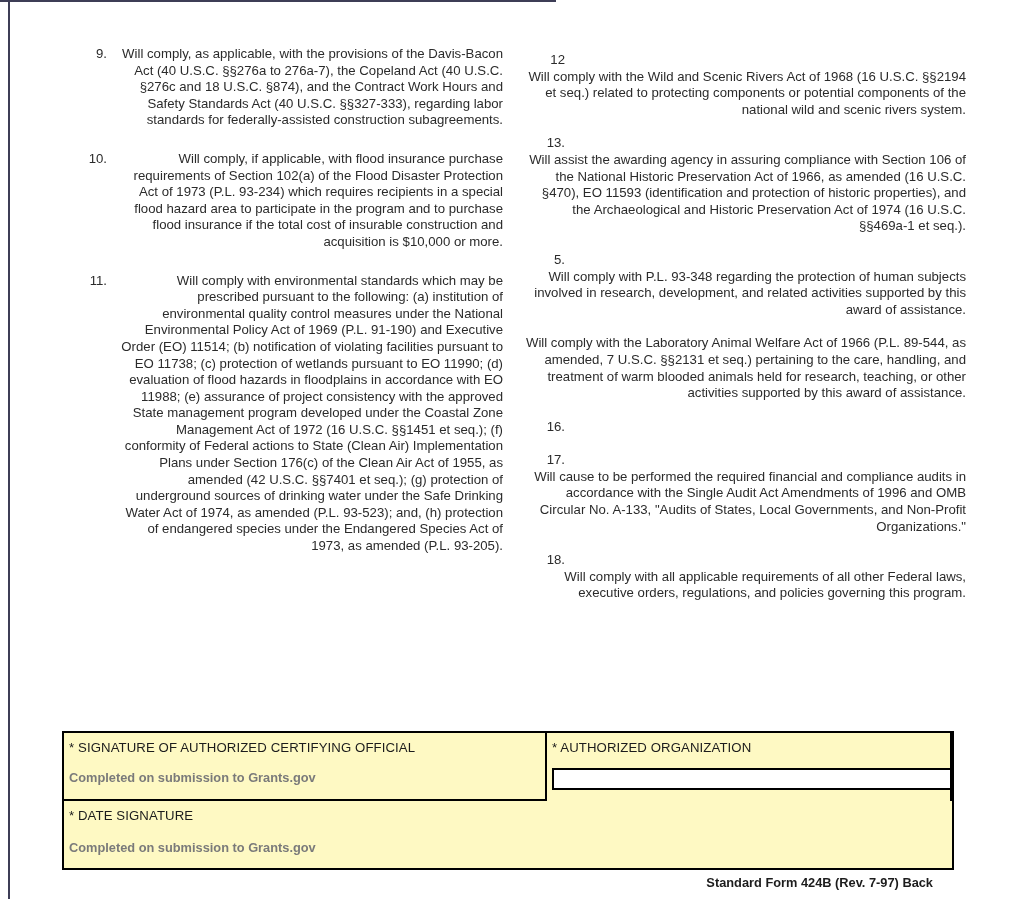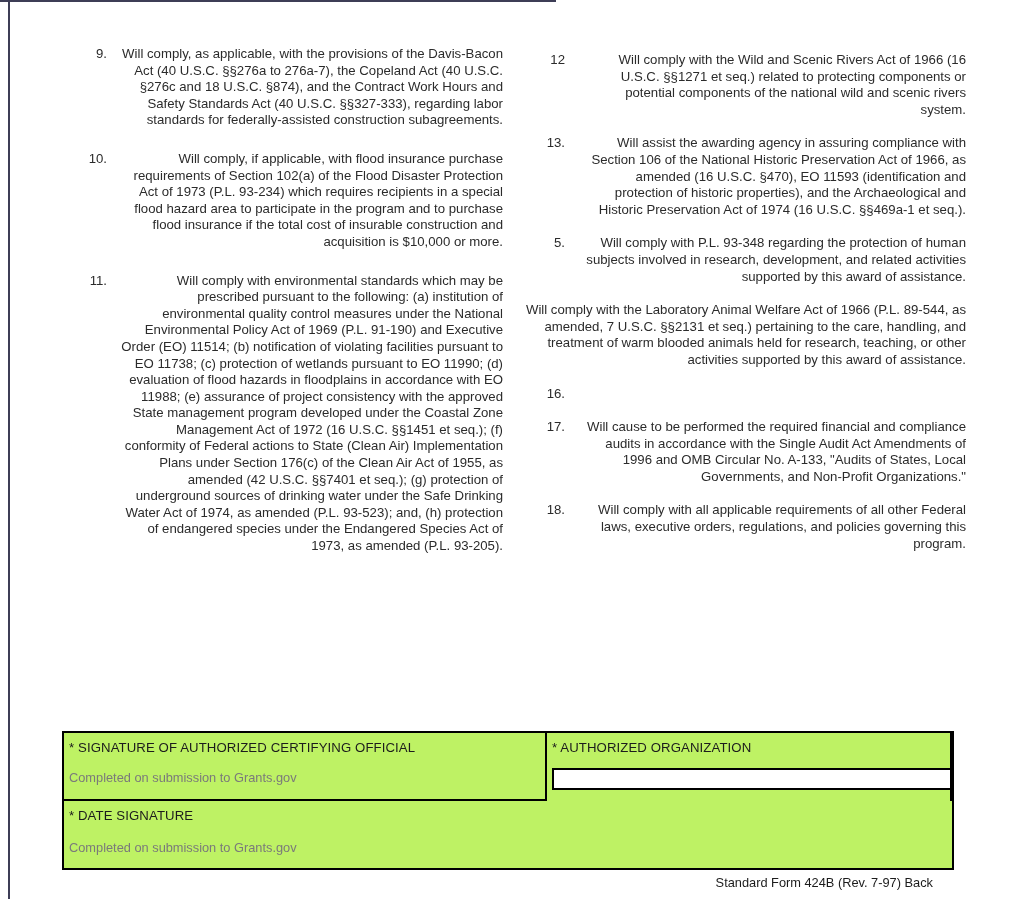--- a/index.html
+++ b/index.html
@@ -26,79 +26,80 @@
   }
   .col { width: 441px; }
   .col-left { margin-right: 22px; }
   .col-right { padding-top: 6px; }
   .item {
     display: flex;
     font-size: 13.2px;
     line-height: 16.6px;
     margin-bottom: 22px;
   }
-  .col-right .item { margin-bottom: 17px; }
+  .col-right .item { margin-bottom: 17px; flex-direction: column; }
   .item .num {
     flex: none;
     width: 45px;
     padding-right: 13px;
     text-align: right;
   }
   .col-right .item .num { width: 40px; padding-right: 17px; }
   .item .txt { flex: 1; text-align: right; }
 
   .sig-table {
     position: absolute; left: 62px; top: 731px;
     width: 892px; height: 139px;
     box-sizing: border-box;
     border: 2px solid #000;
     display: grid;
     grid-template-columns: 483px 1fr;
     grid-template-rows: 1fr 1fr;
-    background: #bef264;
+    background: #fef9c3;
   }
   .cell {
     box-sizing: border-box;
     padding: 7px 8px 0 5px;
     overflow: hidden;
   }
   .cell.br { border-right: 2px solid #000; }
   .cell.bb { border-bottom: 2px solid #000; }
   .cell-label {
     font-size: 13.2px;
     letter-spacing: 0.1px;
     color: #1c1c1c;
     white-space: nowrap;
   }
   .cell-note {
     font-size: 12.8px;
     color: #7a7a7a;
     margin-top: 15px;
     white-space: nowrap;
+    font-weight: bold;
   }
   .row2 .cell-note { margin-top: 17px; }
   .field {
     display: block;
     box-sizing: border-box;
     border: 2px solid #000;
     border-radius: 0;
     background: #fff;
     height: 22px;
     padding: 0 3px;
     font-family: "Liberation Sans", sans-serif;
     font-size: 12.5px;
   }
   .field-title { margin: 14px 0 0 4px; width: 390px; }
   .field-org   { margin: 13px 0 0 0;   width: 471px; }
   .footer {
     position: absolute;
     top: 875px;
     right: 88px;
     font-size: 12.8px;
-    font-weight: normal;
+    font-weight: bold;
     color: #1c1c1c;
     white-space: nowrap;
   }
 </style>
 </head>
 <body>
 
 <div class="page">
   <div class="edge-top"></div>
   <div class="edge-left"></div>
@@ -115,21 +116,21 @@
       </div>
       <div class="item">
         <div class="num">11.</div>
         <div class="txt">Will comply with environmental standards which may be prescribed pursuant to the following: (a) institution of environmental quality control measures under the National Environmental Policy Act of 1969 (P.L. 91-190) and Executive Order (EO) 11514; (b) notification of violating facilities pursuant to EO 11738; (c) protection of wetlands pursuant to EO 11990; (d) evaluation of flood hazards in floodplains in accordance with EO 11988; (e) assurance of project consistency with the approved State management program developed under the Coastal Zone Management Act of 1972 (16 U.S.C. §§1451 et seq.); (f) conformity of Federal actions to State (Clean Air) Implementation Plans under Section 176(c) of the Clean Air Act of 1955, as amended (42 U.S.C. §§7401 et seq.); (g) protection of underground sources of drinking water under the Safe Drinking Water Act of 1974, as amended (P.L. 93-523); and, (h) protection of endangered species under the Endangered Species Act of 1973, as amended (P.L. 93-205).</div>
       </div>
     </div>
 
     <div class="col col-right">
       <div class="item">
         <div class="num">12</div>
-        <div class="txt">Will comply with the Wild and Scenic Rivers Act of 1966 (16 U.S.C. §§1271 et seq.) related to protecting components or potential components of the national wild and scenic rivers system.</div>
+        <div class="txt">Will comply with the Wild and Scenic Rivers Act of 1968 (16 U.S.C. §§2194 et seq.) related to protecting components or potential components of the national wild and scenic rivers system.</div>
       </div>
       <div class="item">
         <div class="num">13.</div>
         <div class="txt">Will assist the awarding agency in assuring compliance with Section 106 of the National Historic Preservation Act of 1966, as amended (16 U.S.C. §470), EO 11593 (identification and protection of historic properties), and the Archaeological and Historic Preservation Act of 1974 (16 U.S.C. §§469a-1 et seq.).</div>
       </div>
       <div class="item">
         <div class="num">5.</div>
         <div class="txt">Will comply with P.L. 93-348 regarding the protection of human subjects involved in research, development, and related activities supported by this award of assistance.</div>
       </div>
       <div class="item">

